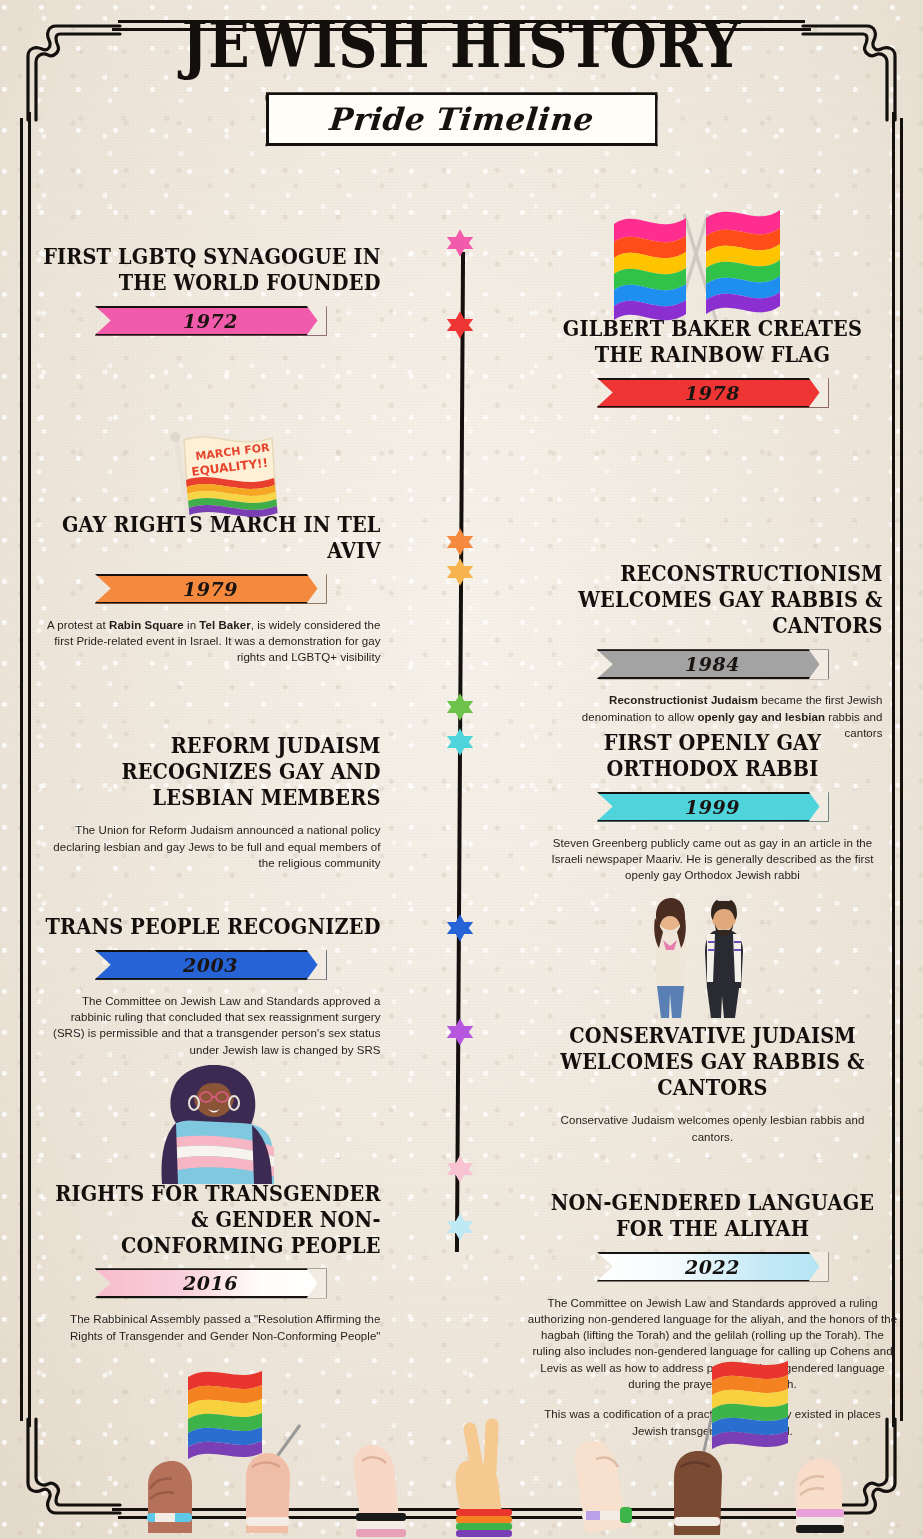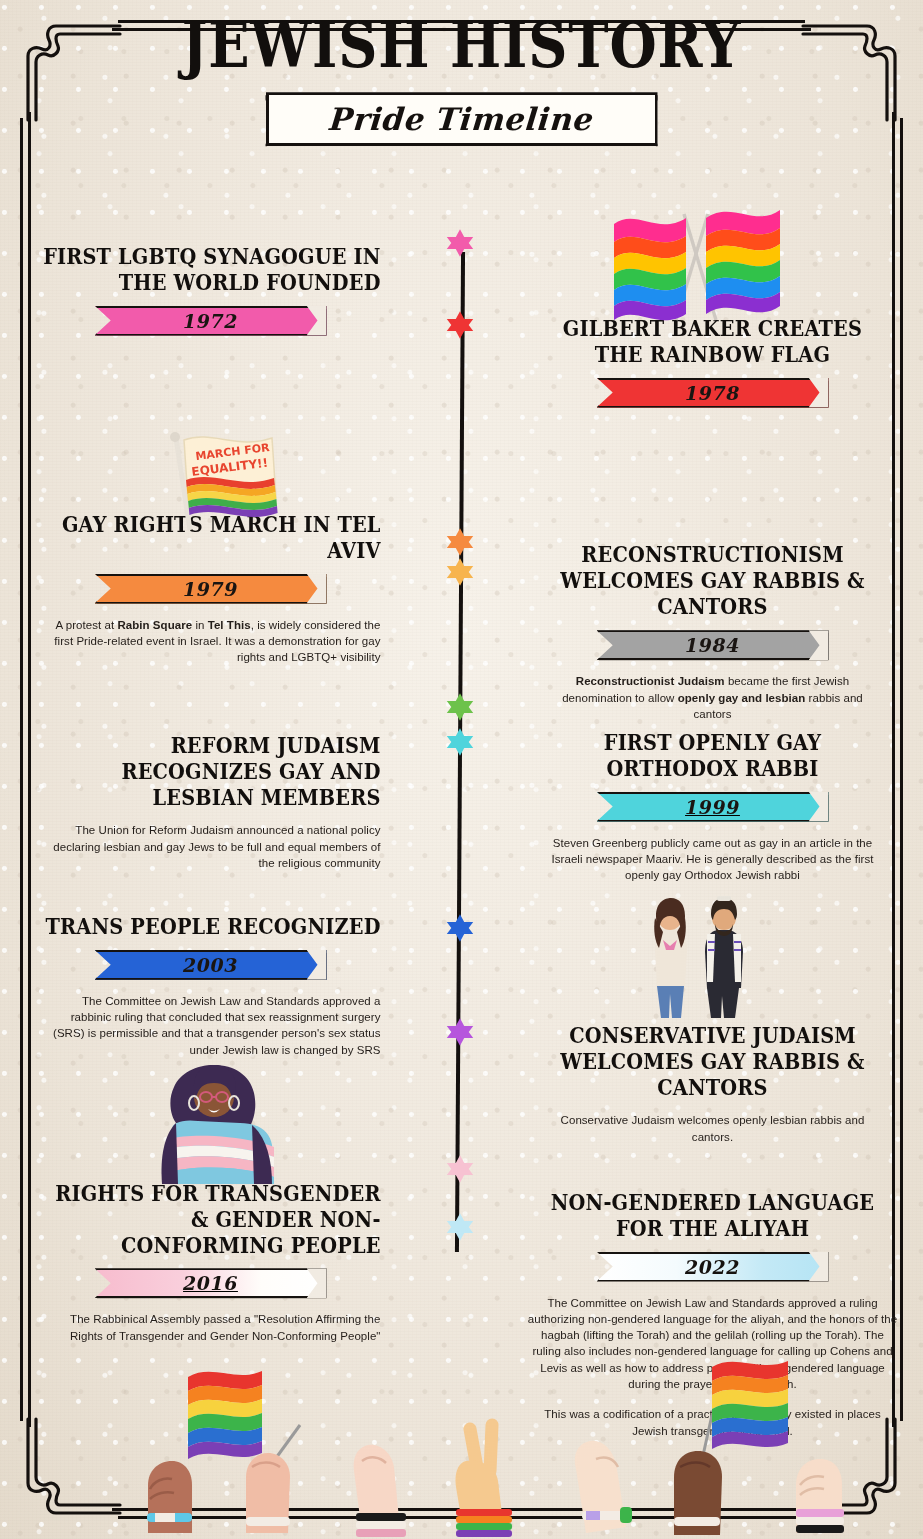--- a/index.html
+++ b/index.html
@@ -293,57 +293,57 @@
         <span class="year-text">1978</span>
         <span class="notch-r"></span>
       </div>
     </div>
     <div class="entry left" style="top: 511px;">
       <div class="entry-title">GAY RIGHTS MARCH IN TEL AVIV</div>
       <div class="year-banner" style="background: rgb(245, 138, 63);">
         <span class="year-text">1979</span>
         <span class="notch-r"></span>
       </div>
-      <div class="entry-body">A protest at <b>Rabin Square</b> in <b>Tel This</b>, is widely considered the first Pride-related event in Israel. It was a demonstration for gay rights and LGBTQ+ visibility</div>
-    </div>
-    <div class="entry right" style="top: 541px;">
+      <div class="entry-body">A protest at <b>Rabin Square</b> in <b>Tel Baker</b>, is widely considered the first Pride-related event in Israel. It was a demonstration for gay rights and LGBTQ+ visibility</div>
+    </div>
+    <div class="entry right" style="top: 560px; text-align: right;">
       <div class="entry-title">RECONSTRUCTIONISM WELCOMES GAY RABBIS &amp; CANTORS</div>
       <div class="year-banner" style="background: #a3a3a3; margin-top: 12px;">
         <span class="year-text">1984</span>
         <span class="notch-r"></span>
       </div>
       <div class="entry-body"><b>Reconstructionist Judaism</b> became the first Jewish denomination to allow <b>openly gay and lesbian</b> rabbis and cantors</div>
     </div>
     <div class="entry left" style="top: 732px;">
       <div class="entry-title">REFORM JUDAISM RECOGNIZES GAY AND LESBIAN MEMBERS</div>
       <div class="entry-body">The Union for Reform Judaism announced a national policy declaring lesbian and gay Jews to be full and equal members of the religious community</div>
     </div>
     <div class="entry right" style="top: 729px;">
       <div class="entry-title">FIRST OPENLY GAY ORTHODOX RABBI</div>
-      <div class="year-banner" style="background: rgb(79, 212, 220); text-decoration: underline;">
+      <div class="year-banner" style="background: rgb(79, 212, 220);">
         <span class="year-text">1999</span>
         <span class="notch-r"></span>
       </div>
       <div class="entry-body">Steven Greenberg publicly came out as gay in an article in the Israeli newspaper Maariv. He is generally described as the first openly gay Orthodox Jewish rabbi</div>
     </div>
     <div class="entry left" style="top: 913px;">
       <div class="entry-title">TRANS PEOPLE RECOGNIZED</div>
       <div class="year-banner" style="background: rgb(37, 99, 214);">
         <span class="year-text">2003</span>
         <span class="notch-r"></span>
       </div>
       <div class="entry-body">The Committee on Jewish Law and Standards approved a rabbinic ruling that concluded that sex reassignment surgery (SRS) is permissible and that a transgender person's sex status under Jewish law is changed by SRS</div>
     </div>
     <div class="entry right" style="top: 1022px;">
       <div class="entry-title">CONSERVATIVE JUDAISM WELCOMES GAY RABBIS &amp; CANTORS</div>
       <div class="entry-body">Conservative Judaism welcomes openly lesbian rabbis and cantors.</div>
     </div>
     <div class="entry left" style="top: 1180px;">
       <div class="entry-title">RIGHTS FOR TRANSGENDER &amp; GENDER NON-CONFORMING PEOPLE</div>
-      <div class="year-banner light" style="background: linear-gradient(90deg, rgb(247, 188, 206) 0%, rgb(249, 207, 220) 38%, rgb(255, 253, 250) 72%, rgb(255, 255, 255) 100%); text-decoration: underline;">
+      <div class="year-banner light" style="background: linear-gradient(90deg, rgb(247, 188, 206) 0%, rgb(249, 207, 220) 38%, rgb(255, 253, 250) 72%, rgb(255, 255, 255) 100%);">
         <span class="year-text">2016</span>
         <span class="notch-r"></span>
       </div>
       <div class="entry-body">The Rabbinical Assembly passed a "Resolution Affirming the Rights of Transgender and Gender Non-Conforming People"</div>
     </div>
     <div class="entry right" style="top: 1189px;">
       <div class="entry-title">NON-GENDERED LANGUAGE FOR THE ALIYAH</div>
       <div class="year-banner light" style="background: linear-gradient(90deg, rgb(255, 255, 255) 0%, rgb(244, 251, 253) 34%, rgb(196, 233, 246) 72%, rgb(180, 228, 244) 100%);">
         <span class="year-text">2022</span>
         <span class="notch-r"></span>

